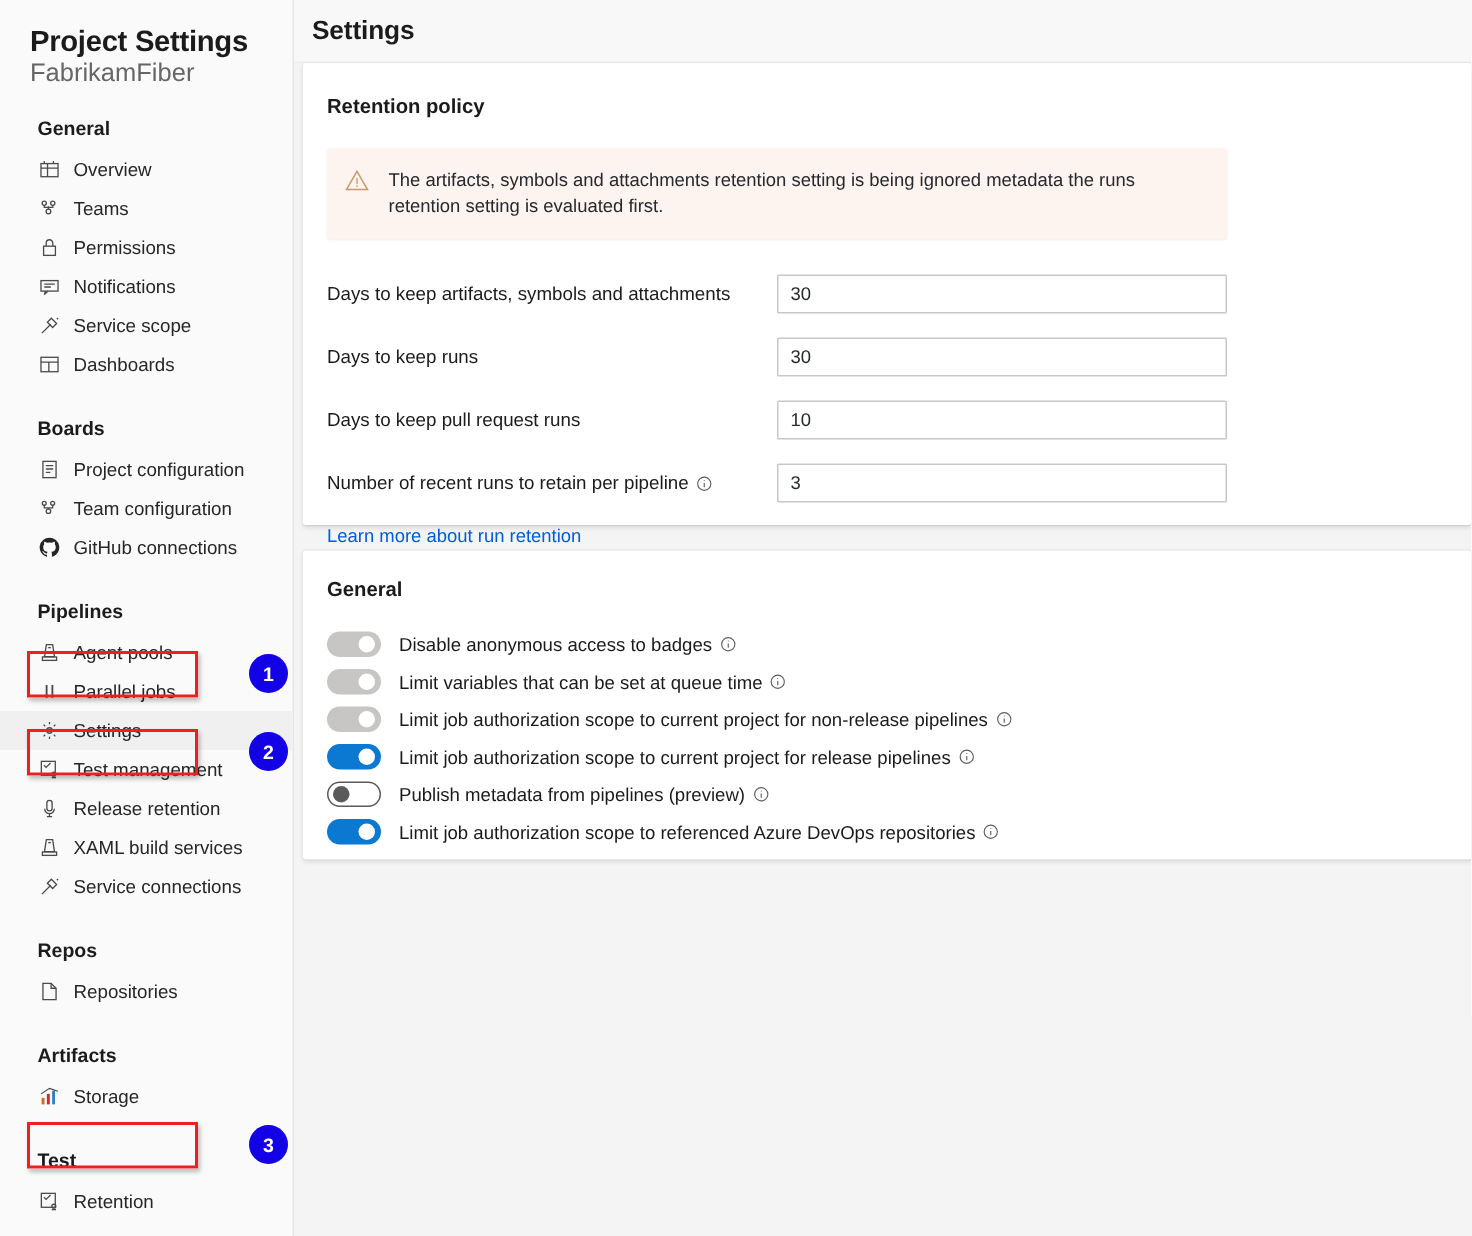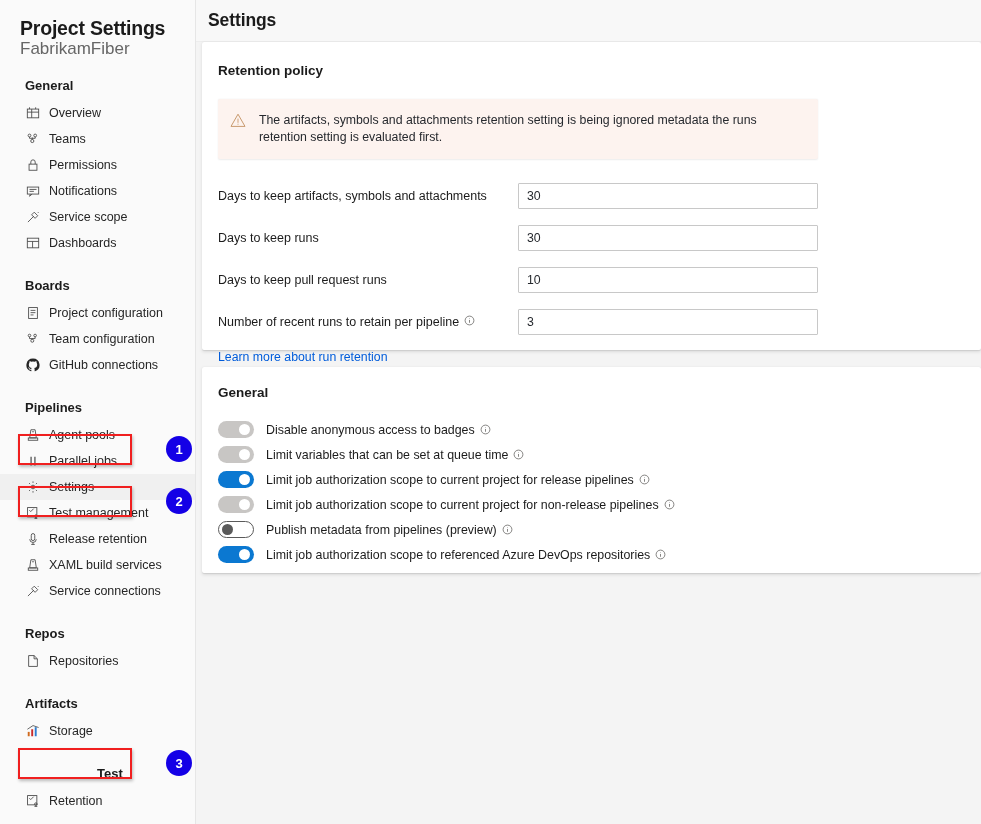--- a/index.html
+++ b/index.html
@@ -149,21 +149,21 @@
     align-items: center;
     height: 34px;
     margin-top: 8px;
   }
   .frow:first-of-type { margin-top: 20px; }
   .flabel {
     width: 300px;
     flex: 0 0 300px;
     font-size: 12.5px;
     color: #1b1b1b;
-    display: flex; align-items: flex-start;
+    display: flex; align-items: center;
     white-space: nowrap;
   }
   .finput {
     width: 300px;
     height: 26px;
     border: 1px solid #c8c8c8;
     background: #fff;
     font-size: 12.3px;
     color: #26292e;
     padding: 0 8px;
@@ -399,21 +399,21 @@
           <span class="nav-ico">
             <svg width="14" height="14" viewBox="0 0 16 16">
               <rect x="2" y="9" width="2.2" height="5" fill="#d06a1e"></rect>
               <rect x="6" y="6" width="2.2" height="8" fill="#c92a2a"></rect>
               <rect x="10" y="3.6" width="2.2" height="10.4" fill="#2f7dd1"></rect>
               <path d="M1.6 6 L8 1.8 L14.4 4" stroke="#444" fill="none" stroke-width="0.9"></path>
             </svg>
           </span>
           <span class="nav-label">Storage</span>
         </div>
-        <div class="group-head" style="margin-top: 22px; margin-bottom: 6px; text-align: center;">Test</div>
+        <div class="group-head" style="margin-top: 22px; margin-bottom: 6px;">Test</div>
         <div class="nav-item">
           <span class="nav-ico">
             <svg width="14" height="14" viewBox="0 0 16 16" fill="none" stroke="#4a4a4a" stroke-width="1">
               <rect x="1.8" y="1.8" width="10.6" height="10.6"></rect>
               <path d="M3.8 4.8l1.6 1.6 3.4-3.4"></path>
               <circle cx="11.3" cy="11.6" r="1.5"></circle>
               <path d="M9.7 14.2h3.2"></path>
             </svg>
           </span>
           <span class="nav-label">Retention</span>
@@ -507,40 +507,40 @@
               <span class="info-ico">
                 <svg width="11" height="11" viewBox="0 0 16 16" fill="none" stroke="#605e5c" stroke-width="1.1">
                   <circle cx="8" cy="8" r="6.4"></circle>
                   <path d="M8 7.2v4.1"></path>
                   <circle cx="8" cy="4.9" r="0.55" fill="#605e5c" stroke="none"></circle>
                 </svg>
               </span>
             </div>
           </div>
           <div class="trow">
+            <div class="toggle off">
+              <div class="knob"></div>
+            </div>
+            <div class="tlabel">
+              <span>Limit job authorization scope to current project for non-release pipelines</span>
+              <span class="info-ico">
+                <svg width="11" height="11" viewBox="0 0 16 16" fill="none" stroke="#605e5c" stroke-width="1.1">
+                  <circle cx="8" cy="8" r="6.4"></circle>
+                  <path d="M8 7.2v4.1"></path>
+                  <circle cx="8" cy="4.9" r="0.55" fill="#605e5c" stroke="none"></circle>
+                </svg>
+              </span>
+            </div>
+          </div>
+          <div class="trow">
             <div class="toggle on">
               <div class="knob"></div>
             </div>
             <div class="tlabel">
               <span>Limit job authorization scope to current project for release pipelines</span>
-              <span class="info-ico">
-                <svg width="11" height="11" viewBox="0 0 16 16" fill="none" stroke="#605e5c" stroke-width="1.1">
-                  <circle cx="8" cy="8" r="6.4"></circle>
-                  <path d="M8 7.2v4.1"></path>
-                  <circle cx="8" cy="4.9" r="0.55" fill="#605e5c" stroke="none"></circle>
-                </svg>
-              </span>
-            </div>
-          </div>
-          <div class="trow">
-            <div class="toggle off">
-              <div class="knob"></div>
-            </div>
-            <div class="tlabel">
-              <span>Limit job authorization scope to current project for non-release pipelines</span>
               <span class="info-ico">
                 <svg width="11" height="11" viewBox="0 0 16 16" fill="none" stroke="#605e5c" stroke-width="1.1">
                   <circle cx="8" cy="8" r="6.4"></circle>
                   <path d="M8 7.2v4.1"></path>
                   <circle cx="8" cy="4.9" r="0.55" fill="#605e5c" stroke="none"></circle>
                 </svg>
               </span>
             </div>
           </div>
           <div class="trow">

